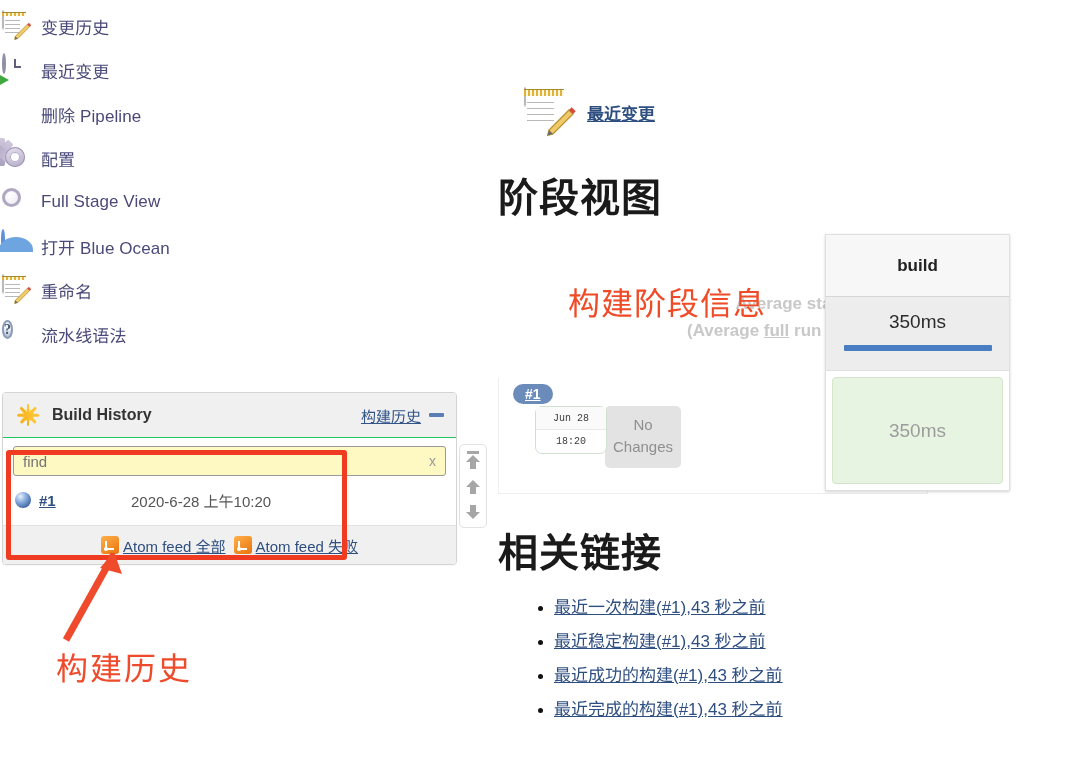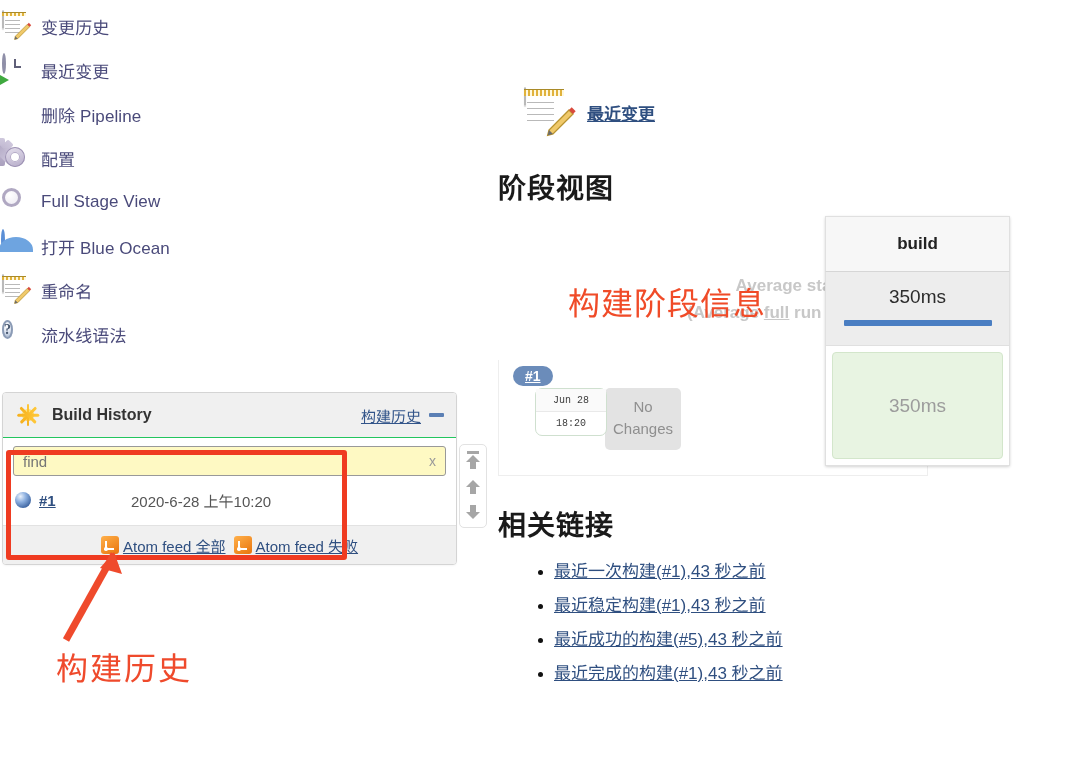--- a/index.html
+++ b/index.html
@@ -459,21 +459,21 @@
     background: repeating-linear-gradient(180deg,#b9b9b9 0 1.5px,transparent 1.5px 6px); }
   #recent-changes .ico-pencil { width: 32px; height: 32px; right: -5px; bottom: -2px; }
   #rc-link {
     font-size: 17px;
     color: #2f4f80;
     text-decoration: underline;
     margin-left: 4px;
     font-weight: bold;
   }
   h2.section {
-    font-size: 28px;
+    font-size: 40px;
     font-weight: bold;
     color: #1a1a1a;
     margin: 22px 0 0 0;
     letter-spacing: 1px;
   }
   #stage-heading { margin-top: 26px; }
   #links-heading { margin-top: 18px; }
 
   
   #stage-view {
@@ -559,21 +559,21 @@
   #stage-col {
     position: absolute;
     left: 327px;
     top: -4px;
     width: 185px;
     box-shadow: 0 1px 3px rgba(0,0,0,.18);
     border-radius: 2px;
     background: #ffffff;
   }
   #stage-col-head {
-    height: 56px;
+    height: 63px;
     background: #f7f7f7;
     border: 1px solid #e0e0e0;
     border-bottom: 1px solid #d6d6d6;
     box-sizing: border-box;
     display: flex;
     align-items: center;
     justify-content: center;
     font-size: 17px;
     font-weight: bold;
     color: #222222;
@@ -833,21 +833,21 @@
         <div id="stage-cell-inner">350ms</div>
       </div>
     </div>
   </div>
 
   <h2 class="section" id="links-heading">相关链接</h2>
 
   <ul id="links-list">
     <li><a href="#">最近一次构建(#1),43 秒之前</a></li>
     <li><a href="#">最近稳定构建(#1),43 秒之前</a></li>
-    <li><a href="#">最近成功的构建(#5),43 秒之前</a></li>
+    <li><a href="#">最近成功的构建(#1),43 秒之前</a></li>
     <li><a href="#">最近完成的构建(#1),43 秒之前</a></li>
   </ul>
 </div>
 
 <div id="anno-box"></div>
 <svg id="anno-arrow" viewBox="0 0 90 100">
   <path d="M70 2 L22 88" stroke="#ef4a2c" stroke-width="7" fill="none"></path>
   <polygon points="70,0 78,22 56,16" fill="#ef4a2c"></polygon>
 </svg>
 <div id="anno-label">构建历史</div>

